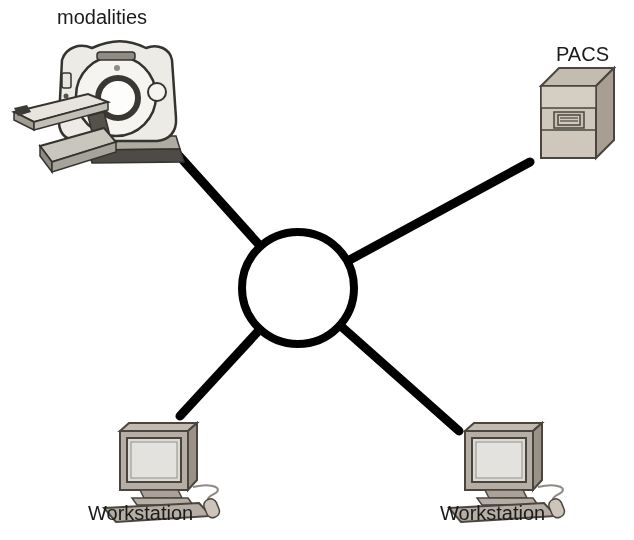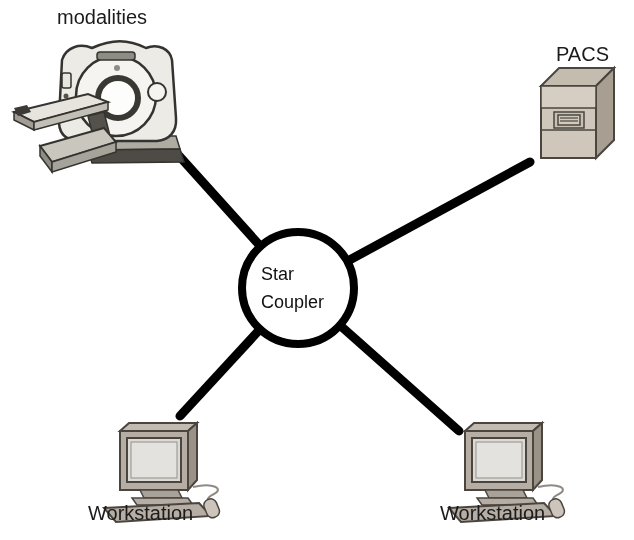--- a/index.html
+++ b/index.html
@@ -105,18 +105,14 @@
   </svg>
 
   <div class="node-label label-modalities">modalities</div>
 
   <div class="node-label label-pacs">PACS</div>
 
   <div class="node-label label-ws-left">Workstation</div>
 
   <div class="node-label label-ws-right">Workstation</div>
 
-  <div class="center-label">
-    <span>Star</span>
-    <span>Coupler</span>
-  </div>
 
 </div>
 
 </body></html>

